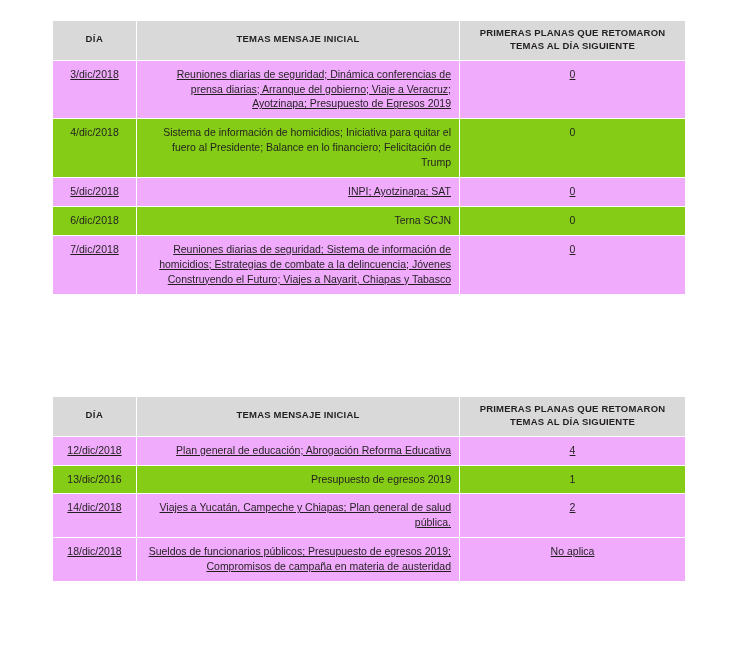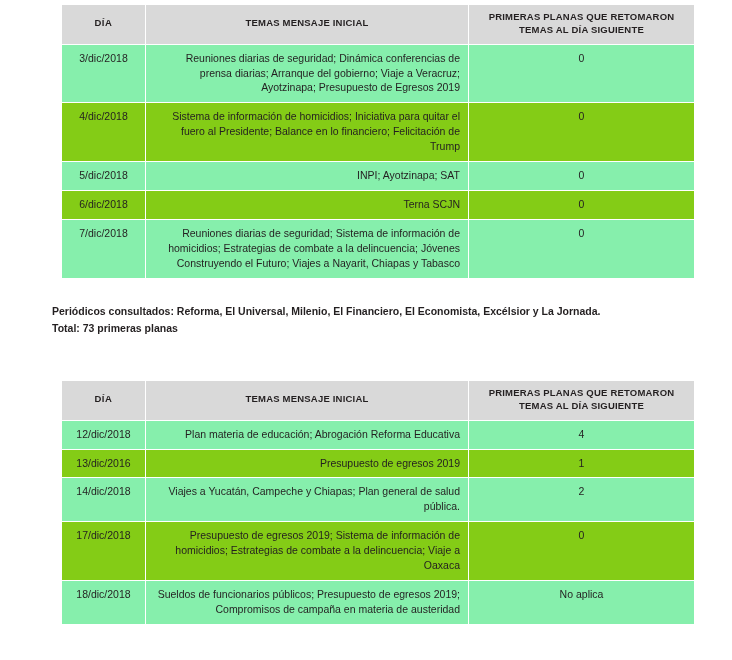--- a/index.html
+++ b/index.html
@@ -15,22 +15,23 @@
     position: relative;
     overflow: hidden;
   }
   .page {
     position: relative;
     width: 732px;
     height: 660px;
   }
   .table-wrap {
     position: absolute;
-    left: 61px;
+    left: 52px;
     width: 633px;
+    margin-top: 16px;
   }
   #table1-wrap { top: 4px; }
   #table2-wrap { top: 380px; }
 
   table.doc-table {
     border-collapse: collapse;
     width: 633px;
     table-layout: fixed;
   }
   table.doc-table col.c-dia { width: 84px; }
@@ -51,21 +52,21 @@
   table.doc-table thead th.th-dia { letter-spacing: 0.6px; }
 
   table.doc-table tbody td {
     border: 1px solid #ffffff;
     font-size: 10.5px;
     line-height: 1.42;
     padding: 6px 8px 7px 8px;
     vertical-align: top;
     color: #231f20;
   }
-  table.doc-table tbody tr.shade td { background: #86efac; }
+  table.doc-table tbody tr.shade td { background: #f0abfc; text-decoration: underline; }
   table.doc-table tbody tr.plain td { background: #84cc16; }
 
   td.cell-dia {
     text-align: center;
     white-space: nowrap;
   }
   td.cell-temas {
     text-align: right;
   }
   td.cell-planas {
@@ -137,24 +138,20 @@
         </tr>
         <tr class="shade">
           <td class="cell-dia">7/dic/2018</td>
           <td class="cell-temas">Reuniones diarias de seguridad; Sistema de información de homicidios; Estrategias de combate a la delincuencia; Jóvenes Construyendo el Futuro; Viajes a Nayarit, Chiapas y Tabasco</td>
           <td class="cell-planas">0</td>
         </tr>
       </tbody>
     </table>
   </div>
 
-  <div class="notes">
-    <div>Periódicos consultados: Reforma, El Universal, Milenio, El Financiero, El Economista, Excélsior y La Jornada.</div>
-    <div>Total: 73 primeras planas</div>
-  </div>
 
   <div class="table-wrap" id="table2-wrap">
     <table class="doc-table">
       <colgroup>
         <col class="c-dia">
         <col class="c-temas">
         <col class="c-planas">
       </colgroup>
       <thead>
         <tr>
@@ -162,37 +159,32 @@
           <th>TEMAS MENSAJE INICIAL</th>
           <th>
             <span>PRIMERAS PLANAS QUE RETOMARON</span><br>
             <span>TEMAS AL DÍA SIGUIENTE</span>
           </th>
         </tr>
       </thead>
       <tbody>
         <tr class="shade">
           <td class="cell-dia">12/dic/2018</td>
-          <td class="cell-temas">Plan materia de educación; Abrogación Reforma Educativa</td>
+          <td class="cell-temas">Plan general de educación; Abrogación Reforma Educativa</td>
           <td class="cell-planas">4</td>
         </tr>
         <tr class="plain">
           <td class="cell-dia">13/dic/2016</td>
           <td class="cell-temas">Presupuesto de egresos 2019</td>
           <td class="cell-planas">1</td>
         </tr>
         <tr class="shade">
           <td class="cell-dia">14/dic/2018</td>
           <td class="cell-temas">Viajes a Yucatán, Campeche y Chiapas; Plan general de salud pública.</td>
           <td class="cell-planas">2</td>
-        </tr>
-        <tr class="plain">
-          <td class="cell-dia">17/dic/2018</td>
-          <td class="cell-temas">Presupuesto de egresos 2019; Sistema de información de homicidios; Estrategias de combate a la delincuencia; Viaje a Oaxaca</td>
-          <td class="cell-planas">0</td>
         </tr>
         <tr class="shade">
           <td class="cell-dia">18/dic/2018</td>
           <td class="cell-temas">Sueldos de funcionarios públicos; Presupuesto de egresos 2019; Compromisos de campaña en materia de austeridad</td>
           <td class="cell-planas">No aplica</td>
         </tr>
 
       </tbody>
     </table>
   </div>

